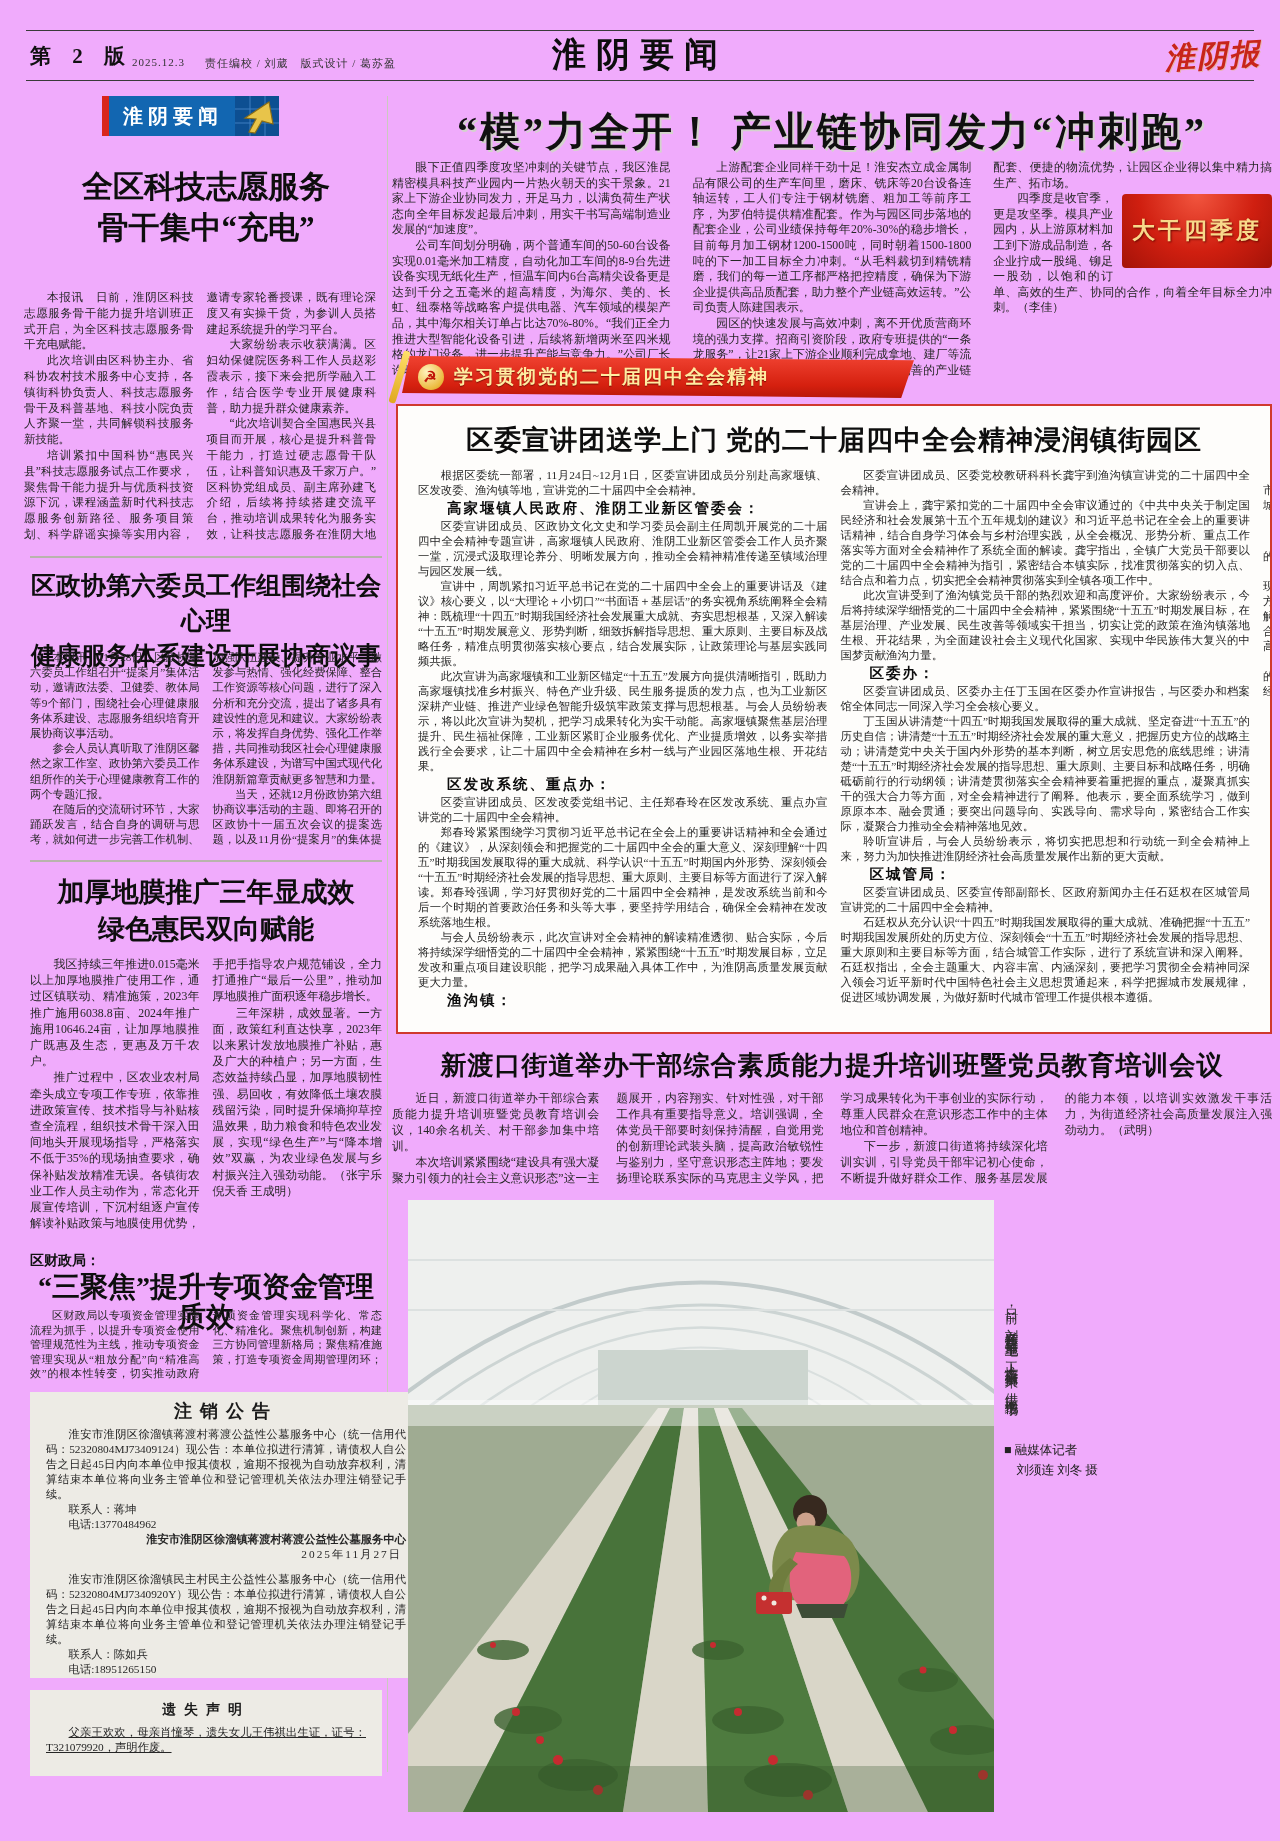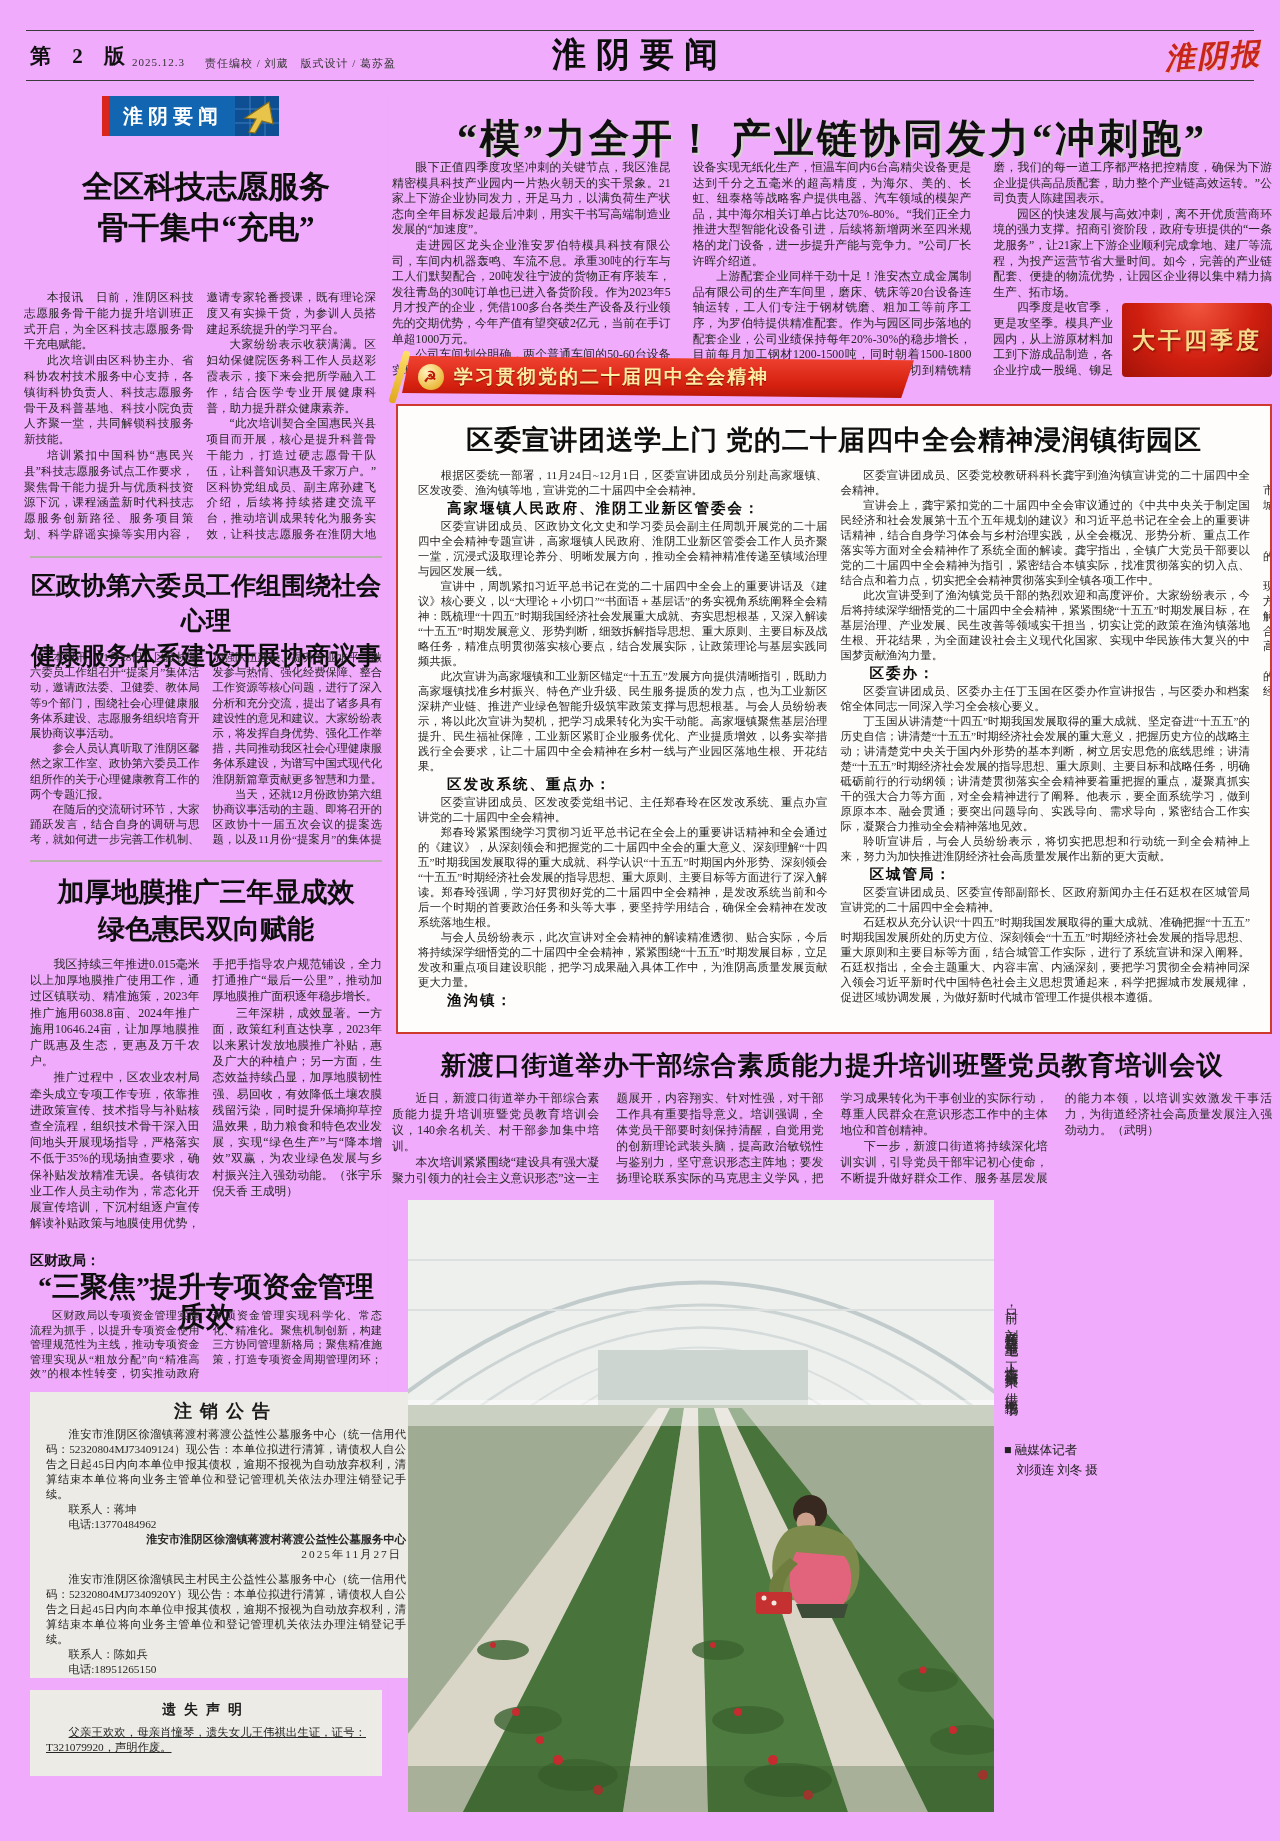--- a/index.html
+++ b/index.html
@@ -177,27 +177,26 @@
     <p class="notice-line">电话:18951265150</p>
     <p class="notice-sig">淮安市淮阴区徐溜镇民主村民主公益性公墓服务中心</p>
 
   </div>
 
   <div class="abs panel notice-text" style="left:30px;top:1690px;width:352px;height:86px;box-sizing:border-box;overflow:hidden;">
     <div class="panel-title" style="font-size:14px;">遗失声明</div>
     <p class="notice-line" style="text-align:justify;text-decoration:underline;">父亲王欢欢，母亲肖憧琴，遗失女儿王伟祺出生证，证号：T321079920，声明作废。</p>
   </div>
 
-  <div class="abs main-title" style="left:392px;top:111px;width:880px;">“模”力全开！ 产业链协同发力“冲刺跑”</div>
+  <div class="abs main-title" style="left:392px;top:104px;width:880px;">“模”力全开！ 产业链协同发力“冲刺跑”</div>
 
   <div class="abs mold-body" style="left:392px;top:160px;width:880px;height:224px;overflow:hidden;">
     <div class="cols3">
       <div>
           <p class="para">眼下正值四季度攻坚冲刺的关键节点，我区淮昆精密模具科技产业园内一片热火朝天的实干景象。21家上下游企业协同发力，开足马力，以满负荷生产状态向全年目标发起最后冲刺，用实干书写高端制造业发展的“加速度”。</p>
-          <p class="para">走进园区龙头企业淮安罗伯特模具科技有限公司，车间内机器轰鸣、车流不息。承重30吨的行车与工人们默契配合，20吨发往宁波的货物正有序装车，发往青岛的30吨订单也已进入备货阶段。作为2023年5月才投产的企业，凭借100多台各类生产设备及行业领先的交期优势，今年产值有望突破2亿元，当前在手订单超1000万元。</p>
           <p class="para">公司车间划分明确，两个普通车间的50-60台设备实现0.01毫米加工精度，自动化加工车间的8-9台先进设备实现无纸化生产，恒温车间内6台高精尖设备更是达到千分之五毫米的超高精度，为海尔、美的、长虹、纽泰格等战略客户提供电器、汽车领域的模架产品，其中海尔相关订单占比达70%-80%。“我们正全力推进大型智能化设备引进，后续将新增两米至四米规格的龙门设备，进一步提升产能与竞争力。”公司厂长许晖介绍道。</p>
           <p class="para">上游配套企业同样干劲十足！淮安杰立成金属制品有限公司的生产车间里，磨床、铣床等20台设备连轴运转，工人们专注于钢材铣磨、粗加工等前序工序，为罗伯特提供精准配套。作为与园区同步落地的配套企业，公司业绩保持每年20%-30%的稳步增长，目前每月加工钢材1200-1500吨，同时朝着1500-1800吨的下一加工目标全力冲刺。“从毛料裁切到精铣精磨，我们的每一道工序都严格把控精度，确保为下游企业提供高品质配套，助力整个产业链高效运转。”公司负责人陈建国表示。</p>
           <p class="para">园区的快速发展与高效冲刺，离不开优质营商环境的强力支撑。招商引资阶段，政府专班提供的“一条龙服务”，让21家上下游企业顺利完成拿地、建厂等流程，为投产运营节省大量时间。如今，完善的产业链配套、便捷的物流优势，让园区企业得以集中精力搞生产、拓市场。</p>
         </div>
       <div class="dgbadge">大干四季度</div>
       <p class="para">四季度是收官季，更是攻坚季。模具产业园内，从上游原材料加工到下游成品制造，各企业拧成一股绳、铆足一股劲，以饱和的订单、高效的生产、协同的合作，向着全年目标全力冲刺。（李佳）</p>
     </div>
   </div>
 
   <div class="pole" style="left:396px;top:350px;"></div>

